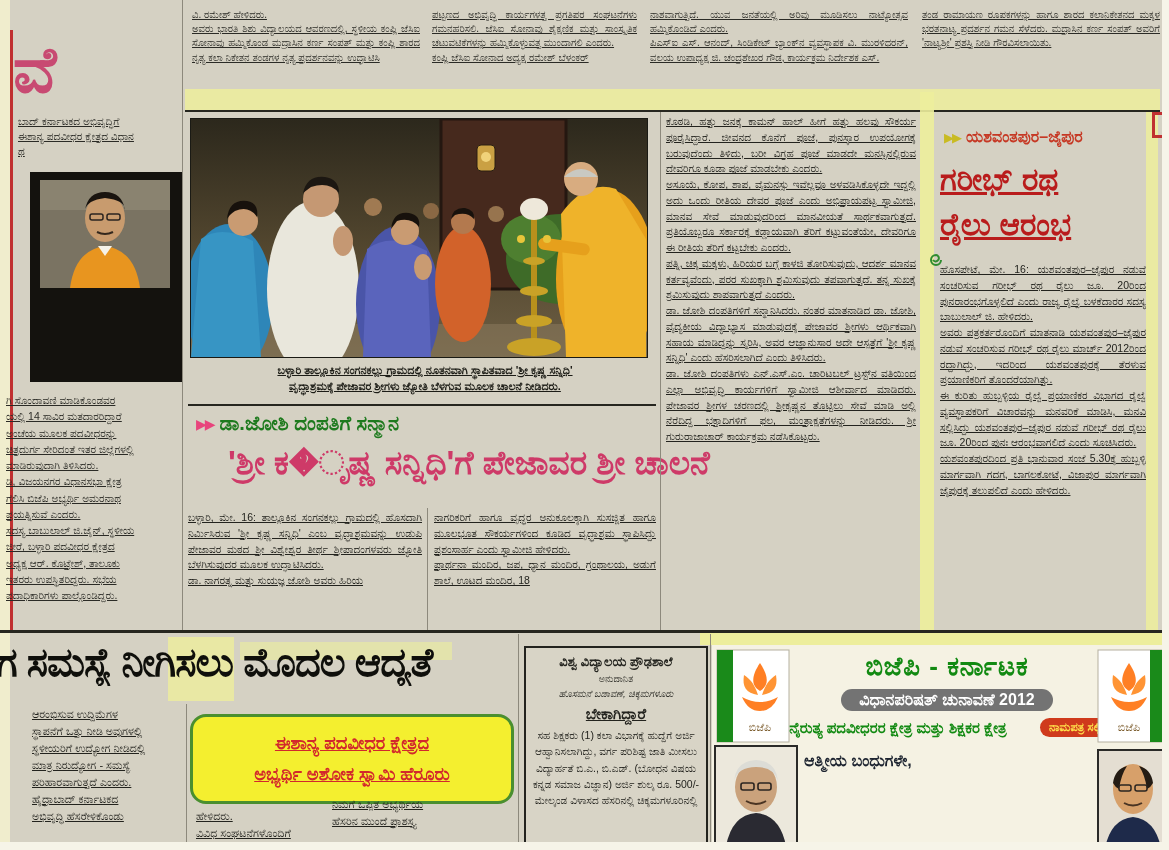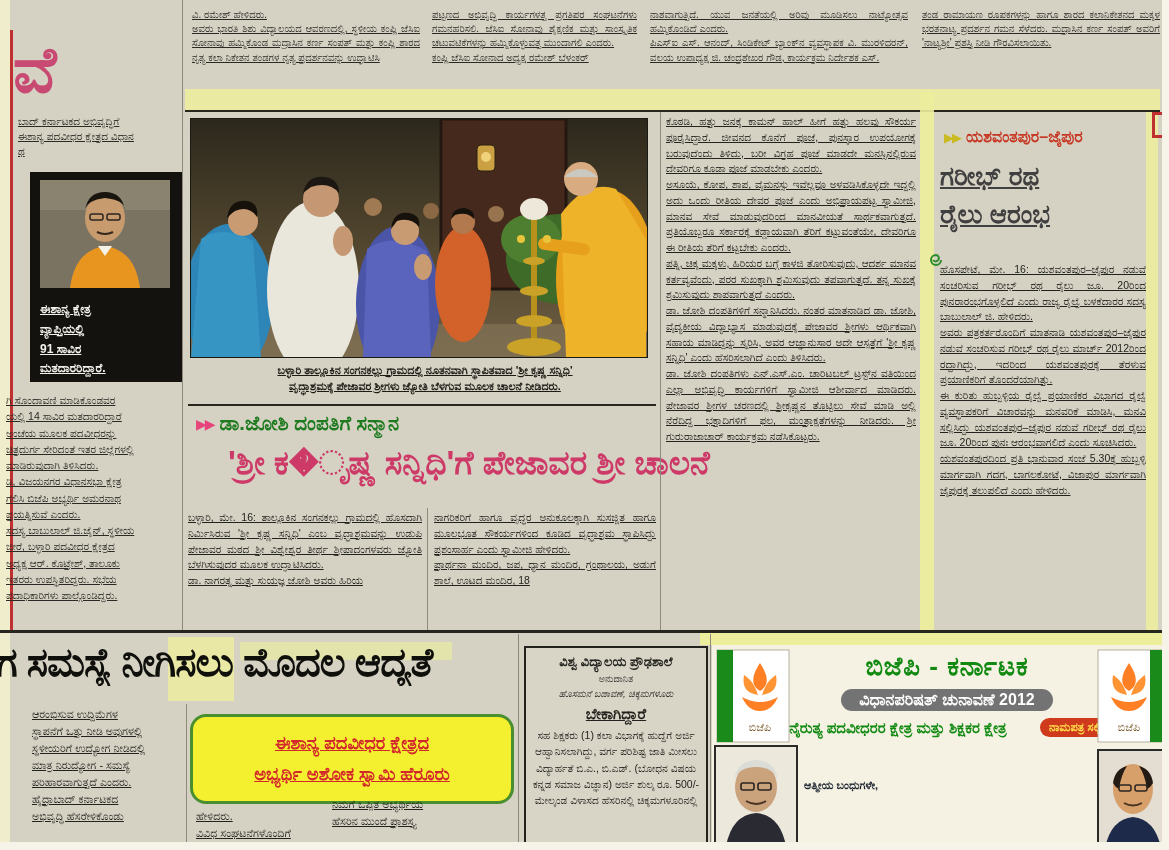--- a/index.html
+++ b/index.html
@@ -15,36 +15,36 @@
   .rule-h { background:#26261f; }
   .rule-v { background:#8d897c; width:1px; }
   .hl { background:#edee9c; }
   .caption { font-size:11px; font-weight:bold; color:#1c1c16; text-align:center; line-height:1.45; }
   .kicker-row { display:flex; align-items:center; gap:6px; }
   .kicker-arrows { color:#e8447c; font-size:14px; letter-spacing:-2px; }
   .kicker-text { color:#1e7a1e; font-size:20px; font-weight:bold; }
   .headline-pink { color:#ce3a68; font-size:33px; font-weight:bold; white-space:nowrap; letter-spacing:0px; }
   .rail-kicker-arrows { color:#c9bb22; font-size:13px; letter-spacing:-2px; }
   .rail-kicker { color:#c63824; font-size:16px; font-weight:bold; }
-  .rail-headline { color:#404040; font-size:26px; font-weight:bold; line-height:1.45; }
+  .rail-headline { color:#b91c1c; font-size:31px; font-weight:bold; line-height:1.45; }
   .bottom-headline { color:#0f0f0b; font-size:40px; font-weight:bold; white-space:nowrap; overflow:hidden; letter-spacing:-1px; }
   .promo-box { background:#f4ef2f; border:3px solid #4a8f2f; border-radius:16px; display:flex; align-items:center; justify-content:center; text-align:center; }
   .promo-box div { color:#d2282c; font-size:18px; font-weight:bold; line-height:1.75; }
   .classified { background:#d8d4c6; border:2px solid #23231e; text-align:center; color:#23231e; padding:6px 5px; overflow:hidden; }
   .classified .t1 { font-size:13px; font-weight:bold; }
   .classified .t2 { font-size:9.5px; margin-top:3px; }
   .classified .t3 { font-size:9.5px; margin-top:3px;font-style:italic; }
   .classified .t4 { font-size:15px; font-weight:bold; text-decoration:underline; margin:5px 0 4px 0; }
   .classified .t5 { font-size:10.5px; line-height:1.55; }
   .bjp { background:#f5f2e3; overflow:hidden; }
   .bjp-title { color:#128a12; font-size:26px; font-weight:bold; text-align:center; letter-spacing:1px; }
   .bjp-pill { background:#737373; color:#ffffff; font-size:16px; font-weight:bold; border-radius:15px; padding:2px 18px; display:inline-block; }
   .bjp-line { color:#128a12; font-size:15px; font-weight:bold; }
   .bjp-redpill { background:#cf3a1c; color:#ffe14a; font-size:11.5px; font-weight:bold; border-radius:11px; padding:3px 9px; display:inline-block; }
-  .bjp-body { color:#1d2430; font-size:11px; font-weight:600; line-height:1.5; text-align:justify;margin-top:28px; }
+  .bjp-body { color:#1d2430; font-size:16px; font-weight:600; line-height:1.5; text-align:justify; }
   .photo-frame { border:1px solid #1a1a14; background:#3a3426; overflow:hidden; }
   .black-box { background:#14120e; padding:8px 10px; }
   .black-box .cap { color:#f2f0ea; font-size:12px; font-weight:bold; line-height:1.65; margin-top:8px; }
   .big-glyph { color:#c84a72; font-size:64px; font-weight:bold; line-height:1; }
   .redline { background:#c03030; }
 </style>
 </head>
 <body>
 
 <div class="page">
@@ -74,24 +74,20 @@
       <rect x="0" y="0" width="130" height="108" fill="#7a7362"></rect>
       <rect x="0" y="0" width="130" height="30" fill="#8a8370"></rect>
       <ellipse cx="65" cy="38" rx="20" ry="24" fill="#c89b6e"></ellipse>
       <path d="M45 30 Q48 12 65 12 Q82 12 85 30 Q85 20 65 18 Q47 20 45 30 Z" fill="#1a140f"></path>
       <rect x="50" y="34" width="13" height="6" rx="2" fill="none" stroke="#2a2420" stroke-width="1.5"></rect>
       <rect x="67" y="34" width="13" height="6" rx="2" fill="none" stroke="#2a2420" stroke-width="1.5"></rect>
       <path d="M57 52 Q65 56 73 52" stroke="#33271c" stroke-width="2" fill="none"></path>
       <path d="M30 108 Q35 70 65 66 Q95 70 100 108 Z" fill="#e8951f"></path>
       <path d="M58 66 L65 76 L72 66 Z" fill="#f5f2e8"></path>
     </svg>
-    <div class="cap pre">ಈಶಾನ್ಯ ಕ್ಷೇತ್ರ
-ವ್ಯಾಪ್ತಿಯಲ್ಲಿ
-91 ಸಾವಿರ
-ಮತದಾರರಿದ್ದಾರೆ.</div>
   </div>
 
   <div class="abs smalltext pre" style="left:6px;top:392px;width:174px;height:236px;font-size:10.5px;line-height:1.55;">ಗಿ ಸೊಂದಾವಣಿ ಮಾಡಿಕೊಂಡವರ
 ಯಲ್ಲಿ 14 ಸಾವಿರ ಮತದಾರರಿದ್ದಾರೆ
 ಅಂಚೆಯ ಮೂಲಕ ಪದವೀಧರನ್ನು
 ಚಿತ್ರದುರ್ಗ ಸೇರಿದಂತೆ ಇತರ ಜಿಲ್ಲೆಗಳಲ್ಲಿ
 ಮಾಡಿರುವುದಾಗಿ ತಿಳಿಸಿದರು.
 ಡಿ, ವಿಜಯನಗರ ವಿಧಾನಸಭಾ ಕ್ಷೇತ್ರ
 ಗೆಲಿಸಿ ಬಿಜೆಪಿ ಅಭ್ಯರ್ಥಿ ಅಮರನಾಥ
 ಪ್ರಯತ್ನಿಸುವೆ ಎಂದರು.

